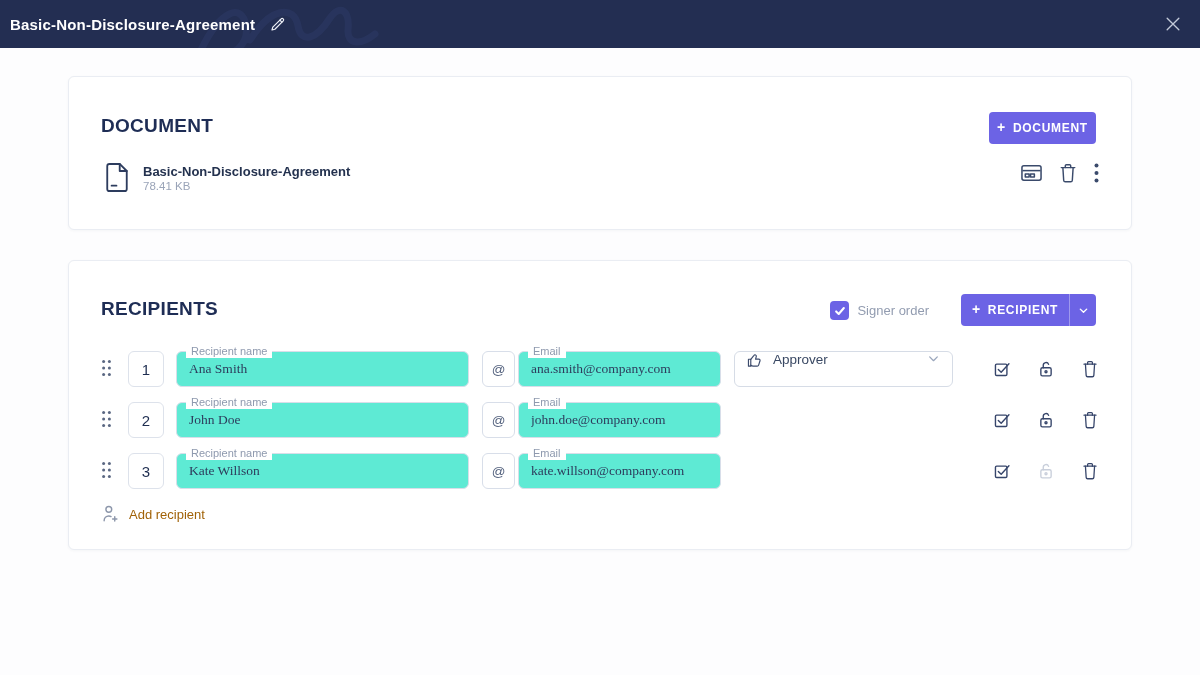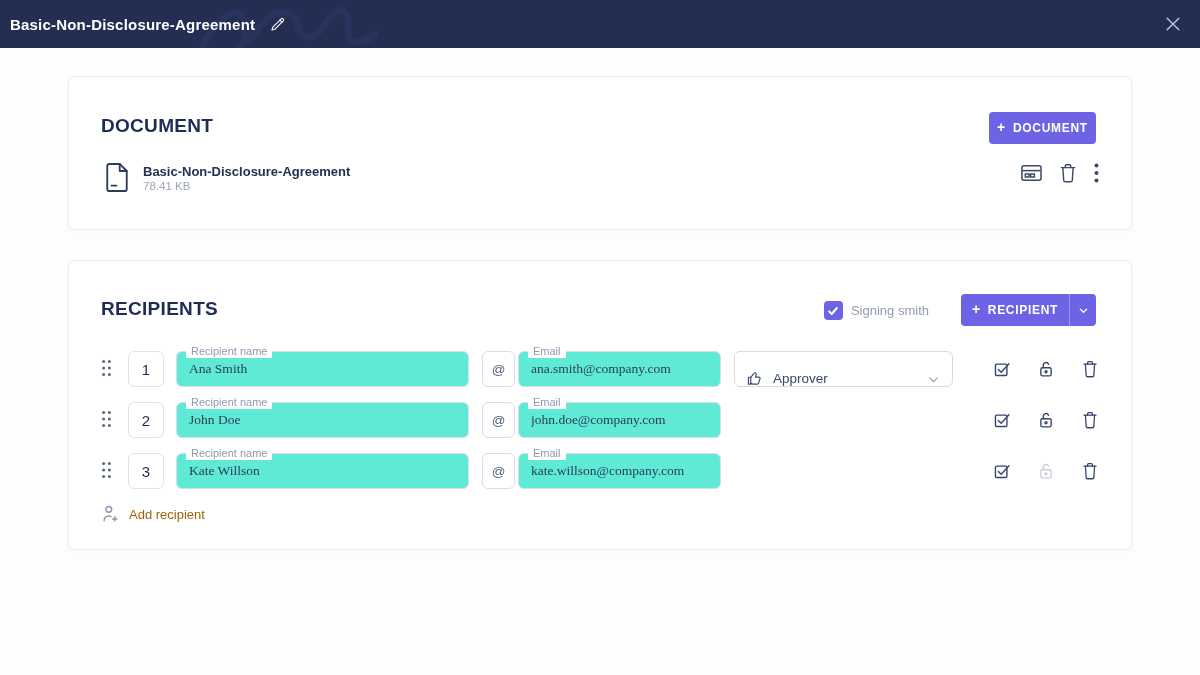--- a/index.html
+++ b/index.html
@@ -45,21 +45,21 @@
   .rows { position:absolute; left:0; top:0; width:100%; height:100%; }
   .rrow { position:absolute; left:0; width:100%; height:36px; }
   .rrow .drag { position:absolute; left:32px; top:8px; color:#5a6782; cursor:grab; }
   .orderbox { position:absolute; left:59px; top:0; width:36px; height:36px; border:1px solid #dde2eb; border-radius:6px; display:flex; align-items:center; justify-content:center; font-size:15px; color:#1e2d50; background:#fff; }
   .field { position:absolute; top:0; height:36px; border:1px solid #d8dee9; border-radius:6px; background:#5eead4; display:block; }
   .field .flabel { position:absolute; top:-7px; left:9px; background:#fff; padding:0 5px; font-size:11px; color:#8e99ae; line-height:13px; }
   .field input { position:absolute; left:0; top:0; width:100%; height:100%; border:none; outline:none; background:transparent; font-family:Liberation Serif, serif; font-size:13.5px; color:#2d3c5c; padding:0 12px; border-radius:6px; }
   .namefield { left:107px; width:293px; }
   .atbox { position:absolute; left:413px; top:0; width:33px; height:36px; border:1px solid #d8dee9; border-radius:6px; display:flex; align-items:center; justify-content:center; font-size:13.5px; color:#55637f; background:#fff; }
   .emailfield { left:449px; width:203px; }
-  .roleselect { position:absolute; left:665px; top:0; width:219px; height:36px; border:1px solid #d6dce6; border-radius:6px; background:#fff; display:flex; align-items:flex-end; padding:0 12px; cursor:pointer; }
+  .roleselect { position:absolute; left:665px; top:0; width:219px; height:36px; border:1px solid #d6dce6; border-radius:6px; background:#fff; display:flex; align-items:flex-start; padding:0 12px; cursor:pointer; }
   .roleselect .role-icon { display:inline-flex; color:#3c4b6c; margin-right:10px; }
   .rolelabel { font-size:13.5px; color:#394863; flex:1; }
   .chev { display:inline-flex; color:#9aa6bc; }
   .rrow .act { position:absolute; top:9px; color:#36456a; }
   .rrow .act.pos1 { left:924px; }
   .rrow .act.pos2 { left:969px; }
   .rrow .act.pos3 { left:1013px; }
   .rrow .act.disabled { color:#c9cfdb; cursor:default; }
 
   .add-recipient { position:absolute; left:33px; top:244px; display:flex; align-items:center; gap:10px; color:#8d97ab; cursor:pointer; background:none; border:none; font-family:inherit; }
@@ -137,21 +137,21 @@
 
 <div class="card rec">
   <div class="card-title">RECIPIENTS</div>
 
   <div class="signing-order">
     <span class="cbx">
       <svg width="12" height="12" viewBox="0 0 14 14" fill="none" stroke="#ffffff" stroke-width="2.4" stroke-linecap="round" stroke-linejoin="round">
           <path d="M2.5 7.5l3 3 6-7"></path>
         </svg>
     </span>
-    <span class="signing-label">Signing smith</span>
+    <span class="signing-label">Signer order</span>
   </div>
 
   <button class="btn btn-recipient">
     <span class="main">
         <span class="plus">+</span>
         <span>RECIPIENT</span>
       </span>
     <span class="split">
       <svg width="11" height="11" viewBox="0 0 24 24" fill="none" stroke="#ffffff" stroke-width="3" stroke-linecap="round" stroke-linejoin="round">
           <path d="M5 9l7 7 7-7"></path>

